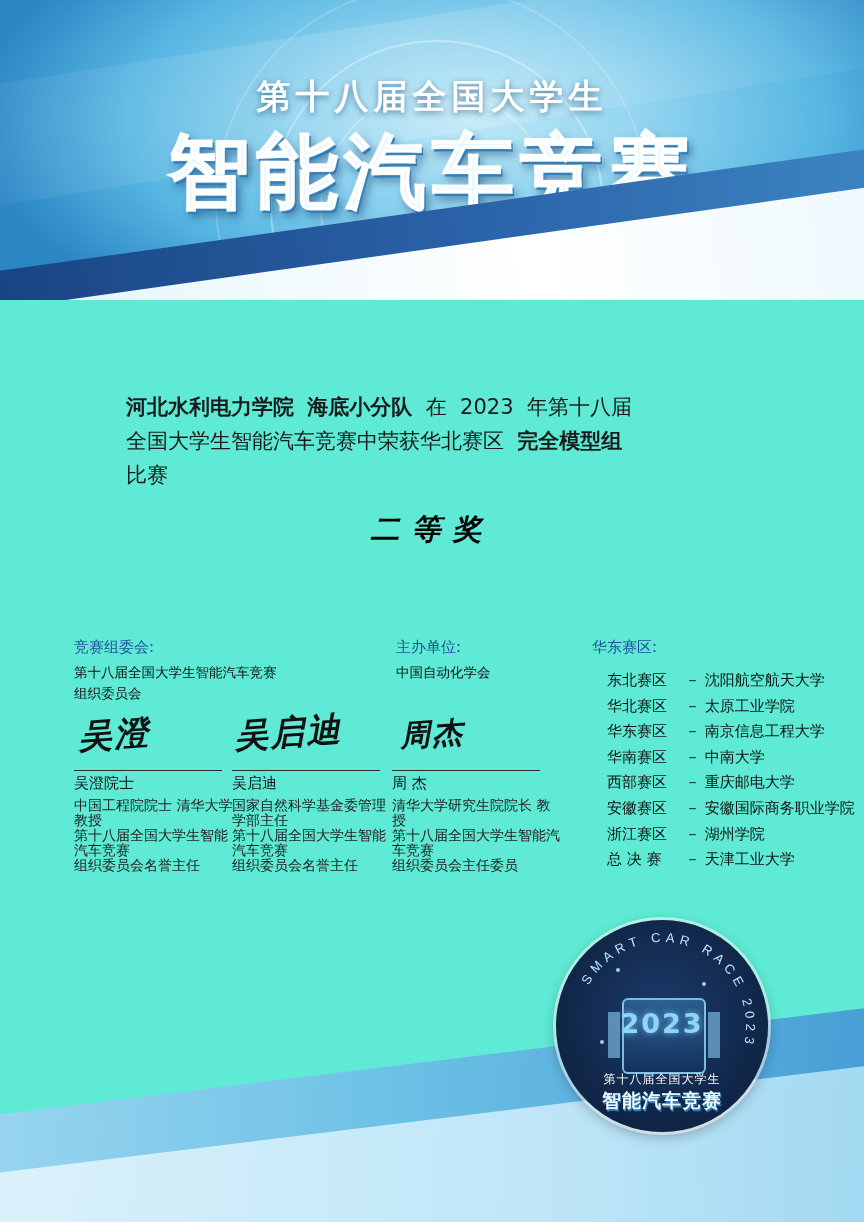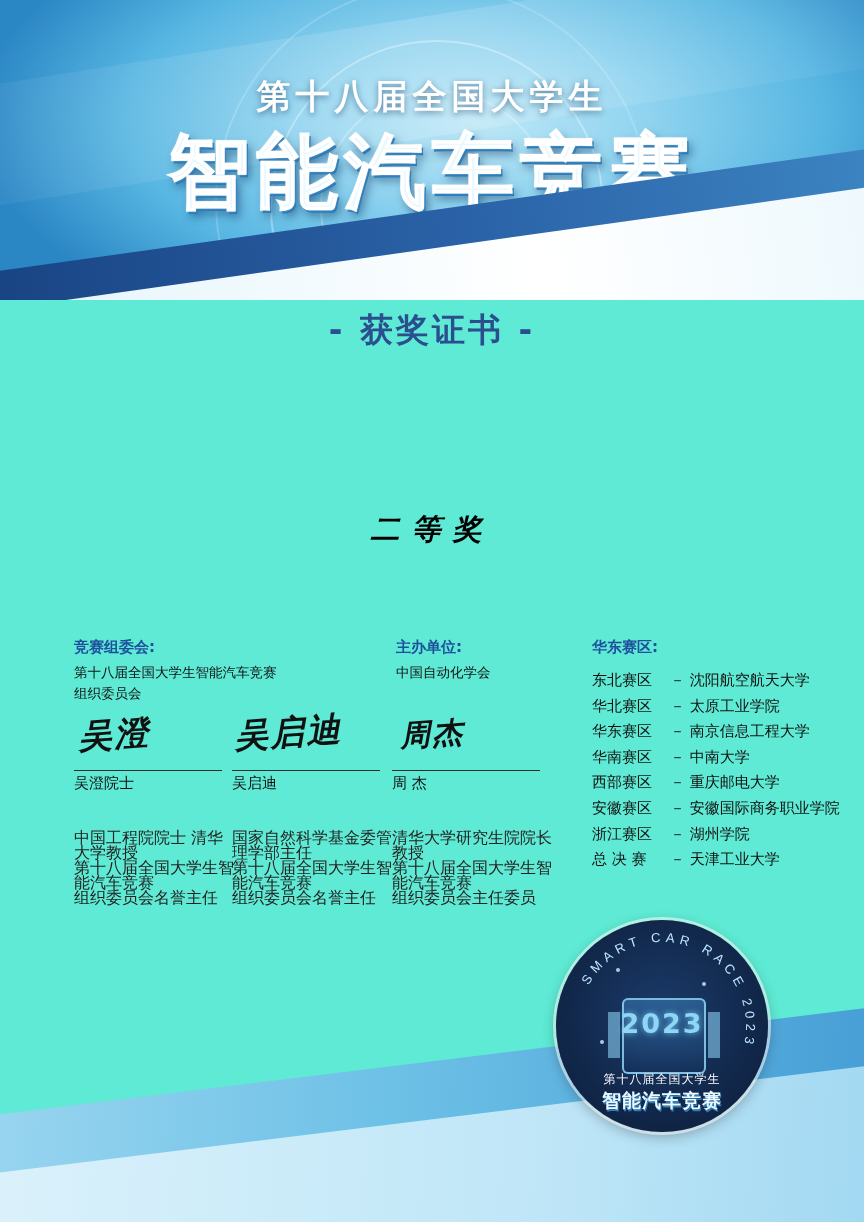--- a/index.html
+++ b/index.html
@@ -128,44 +128,43 @@
   
   .sig-area {
     position: absolute;
     left: 0; top: 630px;
     width: 864px;
     height: 260px;
   }
   .col-title {
     position: absolute;
     font-size: 15px;
-    font-weight: bold;
+    font-weight: normal;
     color: #1f4f9c;
     font-family: "DejaVu Sans", sans-serif;
   }
   .col-sub {
     position: absolute;
     font-size: 13.5px;
     line-height: 21px;
     color: #111111;
     font-family: "DejaVu Sans", sans-serif;
   }
   .sig-name {
     position: absolute;
     font-size: 15px;
     color: #111111;
     font-family: "DejaVu Sans", sans-serif;
   }
   .sig-desc {
     position: absolute;
-    font-size: 16px;
+    font-size: 14px;
     line-height: 15px;
     color: #222222;
     font-family: "DejaVu Sans", sans-serif;
-    margin-top: 32px;
   }
   .sig-rule {
     position: absolute;
     height: 1px;
     background: #2a2a2a;
   }
   .sig-script {
     position: absolute;
     font-family: "DejaVu Serif", serif;
     font-style: italic;
@@ -180,21 +179,21 @@
   
   .region-list {
     position: absolute;
     left: 592px;
     top: 668px;
     font-size: 15px;
     line-height: 25.6px;
     color: #111111;
     font-family: "DejaVu Sans", sans-serif;
   }
-  .region-list div span.rg { display: inline-block; min-width: 78px; }
+  .region-list div span.rg { display: inline-block; min-width: 78px; margin-left: 15px; }
 
   
   .bottom-wedge {
     position: absolute;
     left: -60px;
     top: 1060px;
     width: 1020px;
     height: 260px;
     background: linear-gradient(100deg, #9fd8f1 0%, #6cc0e6 45%, #3f97d2 100%);
     transform: rotate(-7deg);
@@ -289,22 +288,31 @@
     <div class="ring r3"></div>
     <div class="ring r1"></div>
     <div class="ring r2"></div>
     <div class="sheen s1"></div>
     <div class="title-small">第十八届全国大学生</div>
     <div class="title-big">智能汽车竞赛</div>
     <div class="dark-wedge"></div>
     <div class="light-wedge"></div>
   </div>
 
-  <div class="cert-heading">- 获奖证书 -</div>
-
+
+  <div class="body-text">
+    <span class="em">河北水利电力学院</span>&nbsp;
+    <span class="em">海底小分队</span>&nbsp;
+    <span>在</span>&nbsp;
+    <span>2023</span>&nbsp;
+    <span>年第十八届</span><br>
+    <span>全国大学生智能汽车竞赛中荣获华北赛区</span>&nbsp;
+    <span class="em">完全模型组</span><br>
+    <span>比赛</span>
+  </div>
 
   <div class="award-line">二等奖</div>
 
   <div class="sig-area">
 
     <div class="col-title" style="left:74px; top:8px;">竞赛组委会:</div>
     <div class="col-sub" style="left:74px; top:32px; width:300px;">
       <div>第十八届全国大学生智能汽车竞赛</div>
       <div>组织委员会</div>
     </div>

